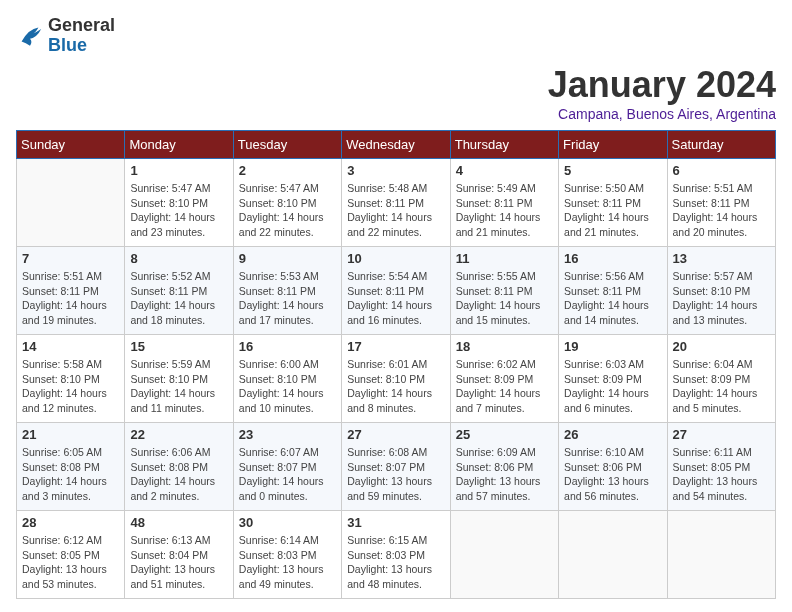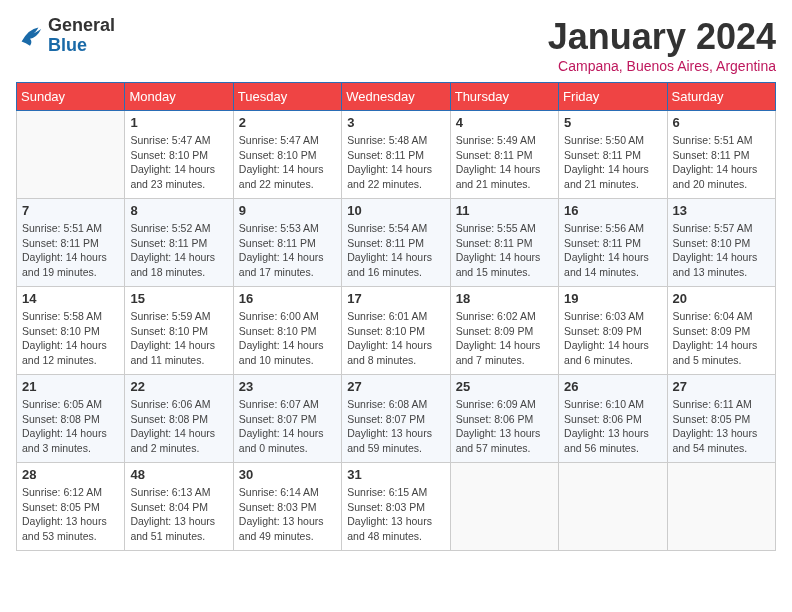--- a/index.html
+++ b/index.html
@@ -32,32 +32,33 @@
       width: 28px;
       height: 28px;
     }
     .title-area {
       text-align: right;
     }
     .calendar-title {
       font-size: 36px;
       font-weight: bold;
       color: #333;
+      margin-top: 48px;
     }
     .calendar-subtitle {
       font-size: 14px;
-      color: #be185d;
+      color: #4c1d95;
     }
     table {
       width: 100%;
       border-collapse: collapse;
       font-size: 11px;
     }
     thead tr th {
-      background-color: #ef4444;
+      background-color: #7f1d1d;
       color: #fff;
       padding: 6px 4px;
       text-align: left;
       font-size: 13px;
       font-weight: normal;
       border: 1px solid #2a6db5;
     }
     tbody tr td {
       border: 1px solid #ccc;
       vertical-align: top;

